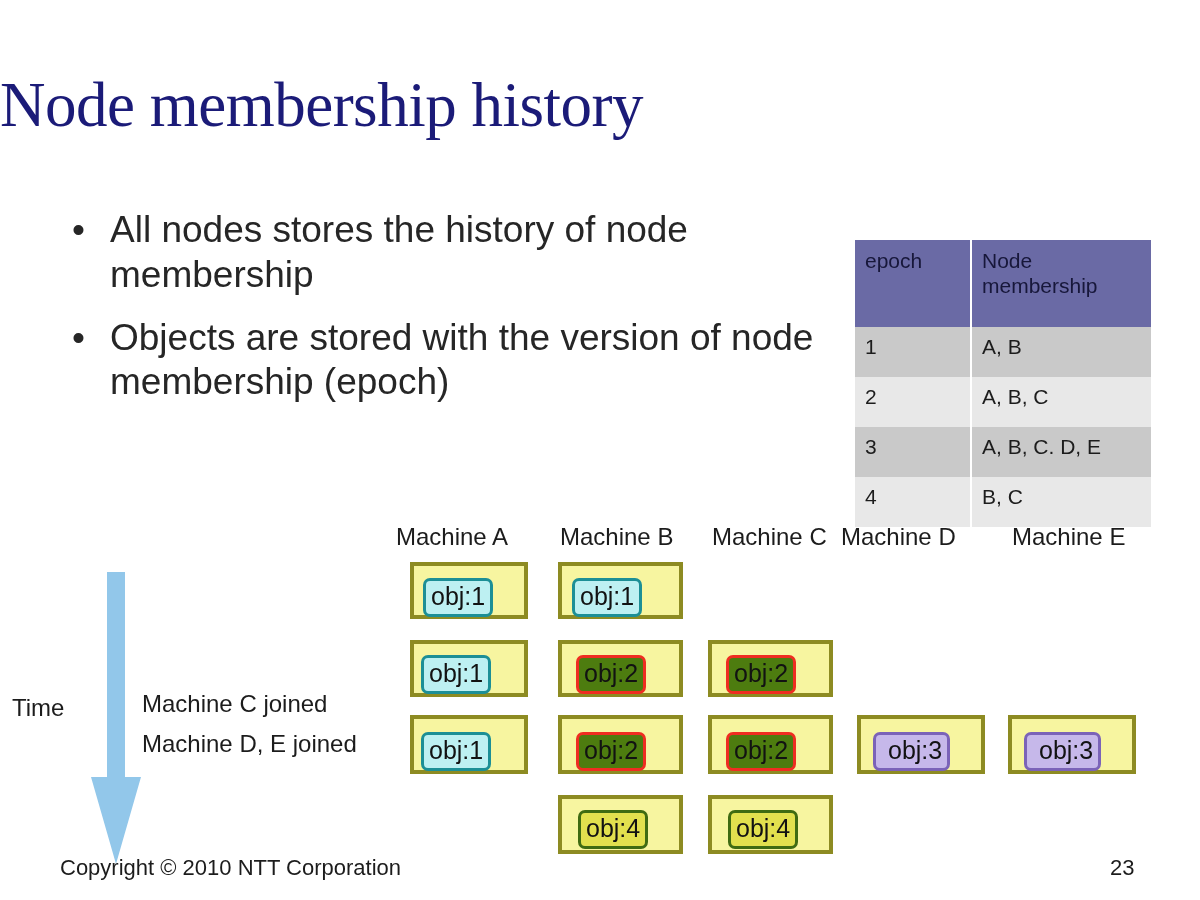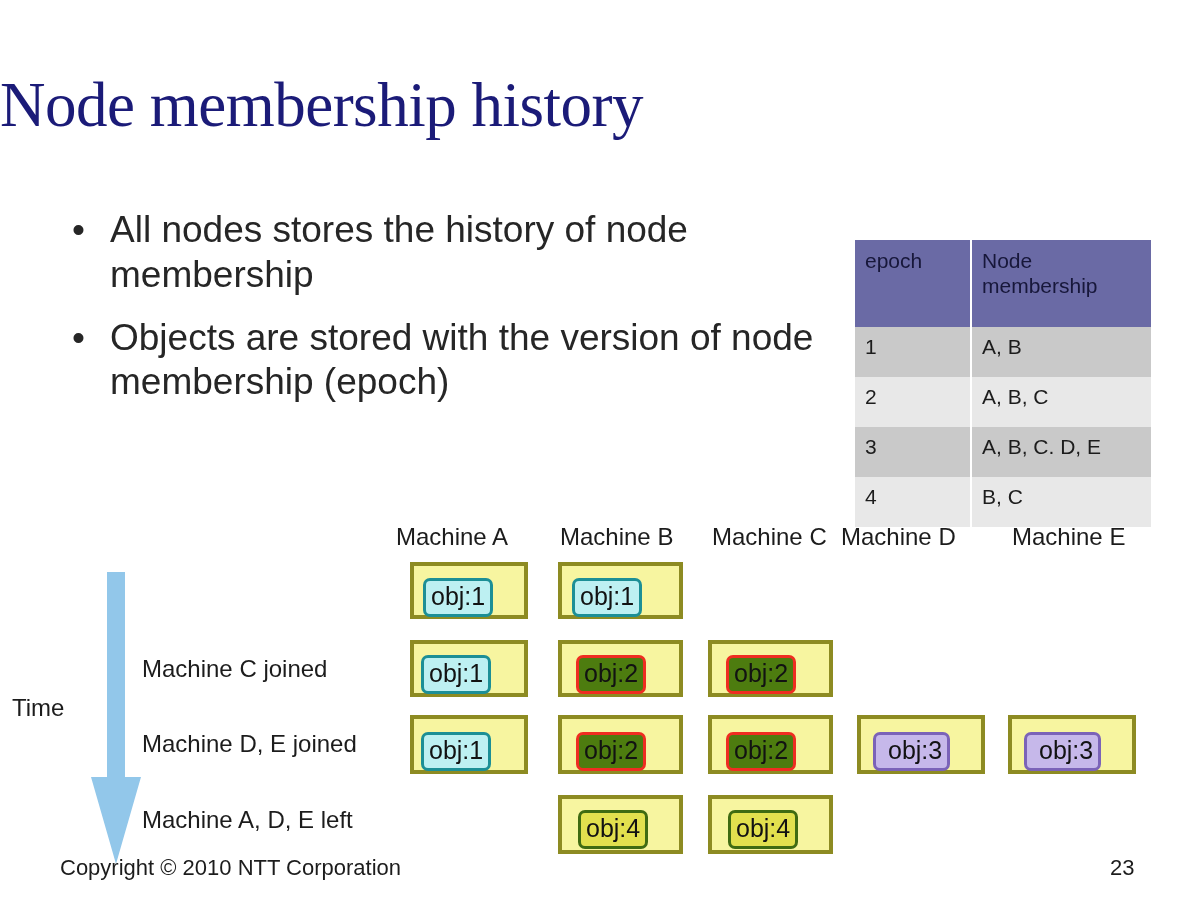--- a/index.html
+++ b/index.html
@@ -222,23 +222,22 @@
   <div class="machine-header" style="left:560px;">Machine B</div>
   <div class="machine-header" style="left:712px;">Machine C</div>
   <div class="machine-header" style="left:841px;">Machine D</div>
   <div class="machine-header" style="left:1012px;">Machine E</div>
 
   <div id="time-label">Time</div>
   <svg id="time-arrow" viewBox="0 0 62 292" xmlns="http://www.w3.org/2000/svg">
     <polygon points="22,0 40,0 40,205 56,205 31,292 6,205 22,205" fill="#92c7ea"></polygon>
   </svg>
 
-  <div class="row-label" style="left:142px; top:655px;text-align:right;">Machine C joined</div>
+  <div class="row-label" style="left:142px; top:690px;text-align:right;">Machine C joined</div>
   <div class="row-label" style="left:142px; top:730px;">Machine D, E joined</div>
-  <div class="row-label" style="left:142px; top:806px;">Machine A, D, E left</div>
 
   <div class="cell-box" style="left:410px; top:562px; width:118px; height:57px;"></div>
   <div class="obj-tag obj-v1" style="left:423px; top:578px;">obj:1</div>
 
   <div class="cell-box" style="left:558px; top:562px; width:125px; height:57px;"></div>
   <div class="obj-tag obj-v1" style="left:572px; top:578px;">obj:1</div>
 
   <div class="cell-box" style="left:410px; top:640px; width:118px; height:57px;"></div>
   <div class="obj-tag obj-v1" style="left:421px; top:655px;">obj:1</div>
 

